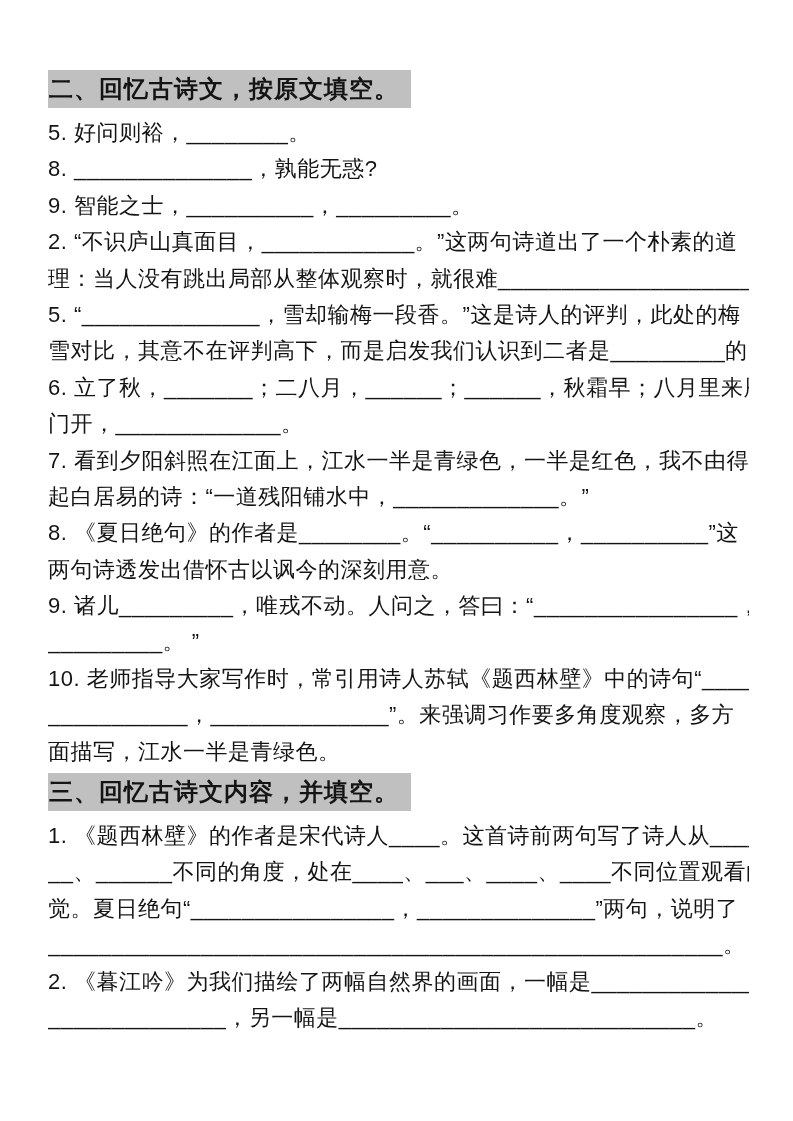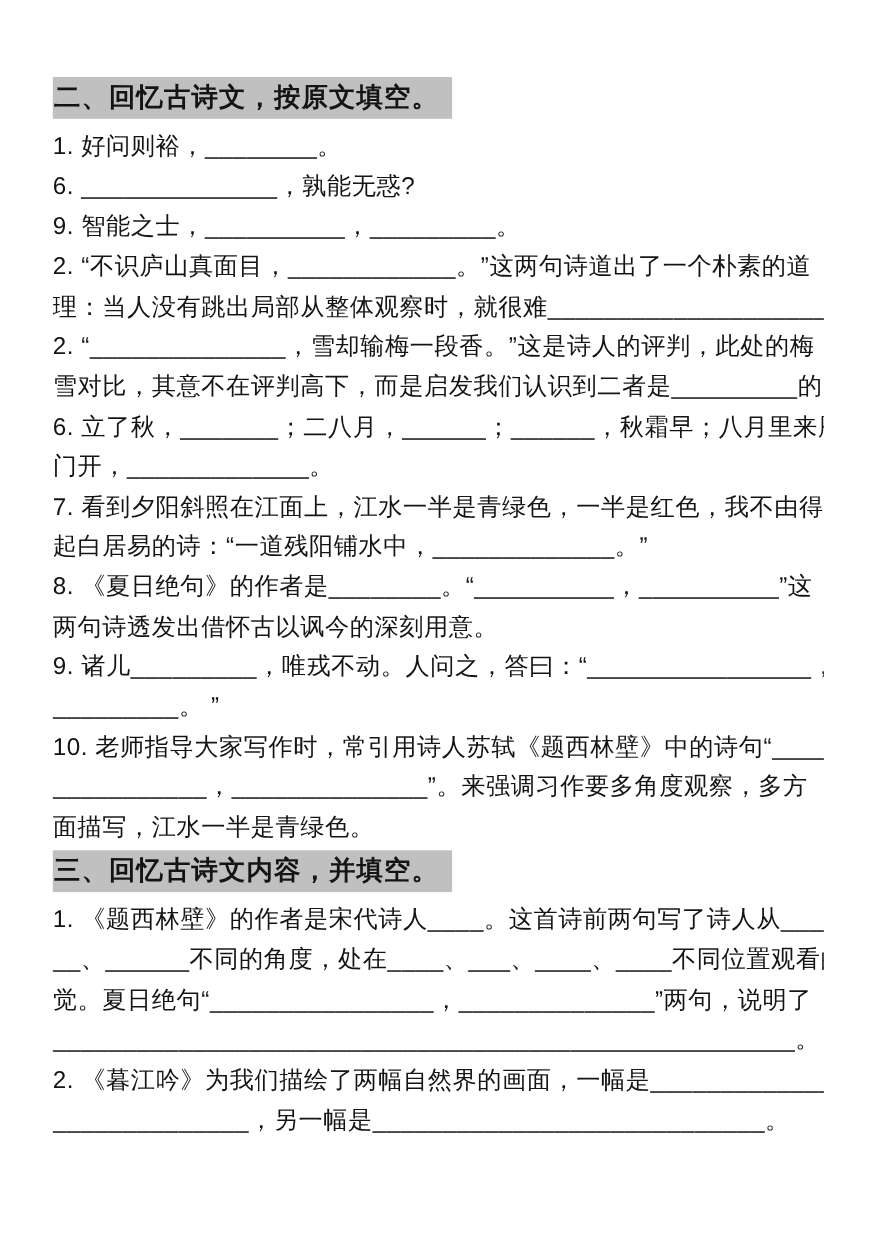--- a/index.html
+++ b/index.html
@@ -50,26 +50,26 @@
 </style>
 </head>
 <body>
 
 <div class="page">
 
   <section>
     <div class="heading-row">
       <span class="heading-text">二、回忆古诗文，按原文填空。</span>
     </div>
-    <div class="line">1. 好问则裕，________。</div>
-    <div class="line">6. ______________，孰能无惑?</div>
+    <div class="line">5. 好问则裕，________。</div>
+    <div class="line">8. ______________，孰能无惑?</div>
     <div class="line">9. 智能之士，__________，_________。</div>
     <div class="line">2. “不识庐山真面目，____________。”这两句诗道出了一个朴素的道</div>
     <div class="line">理：当人没有跳出局部从整体观察时，就很难______________________。</div>
-    <div class="line">2. “______________，雪却输梅一段香。”这是诗人的评判，此处的梅</div>
+    <div class="line">5. “______________，雪却输梅一段香。”这是诗人的评判，此处的梅</div>
     <div class="line">雪对比，其意不在评判高下，而是启发我们认识到二者是_________的。</div>
     <div class="line">6. 立了秋，_______；二八月，______；______，秋霜早；八月里来雁</div>
     <div class="line">门开，_____________。</div>
     <div class="line">7. 看到夕阳斜照在江面上，江水一半是青绿色，一半是红色，我不由得念</div>
     <div class="line">起白居易的诗：“一道残阳铺水中，_____________。”</div>
     <div class="line">8. 《夏日绝句》的作者是________。“__________，__________”这</div>
     <div class="line">两句诗透发出借怀古以讽今的深刻用意。</div>
     <div class="line">9. 诸儿_________，唯戎不动。人问之，答曰：“________________，</div>
     <div class="line">_________。 ”</div>
     <div class="line">10. 老师指导大家写作时，常引用诗人苏轼《题西林壁》中的诗句“_____</div>

